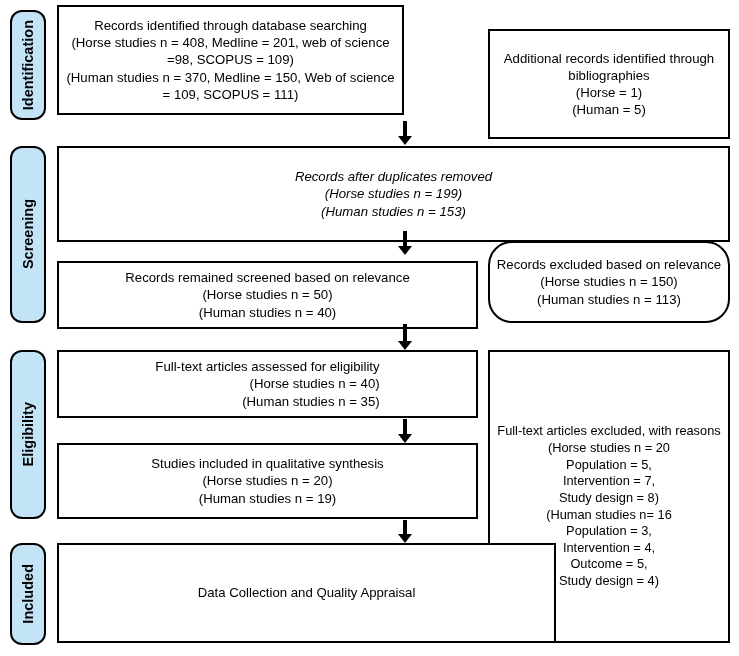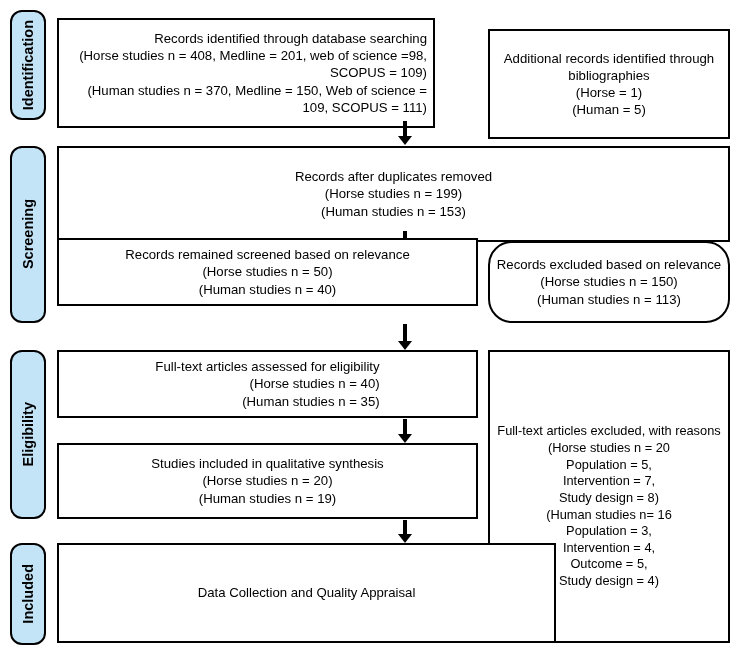--- a/index.html
+++ b/index.html
@@ -101,49 +101,49 @@
   </div>
 
   <div class="stage-tab" style="top:350px; height:169px;">
     <span class="stage-label">Eligibility</span>
   </div>
 
   <div class="stage-tab" style="top:543px; height:102px;">
     <span class="stage-label">Included</span>
   </div>
 
-  <div class="flow-box" style="left:57px; top:18px; width:378px; height:110px;text-align:right;">
+  <div class="flow-box" style="left:57px; top:5px; width:347px; height:110px;">
     <span class="box-text">Records identified through database searching
 (Horse studies n = 408, Medline = 201, web of science =98, SCOPUS = 109)
 (Human studies n = 370, Medline = 150, Web of science = 109, SCOPUS = 111)</span>
   </div>
 
   <div class="flow-box" style="left:488px; top:10px; width:242px; height:110px;margin-top:19px;">
     <span class="box-text">Additional records identified through bibliographies
 (Horse = 1)
 (Human = 5)</span>
   </div>
 
   <div class="arrow" style="left:398px; top:121px; height:24px;">
     <div class="shaft" style="height:15px;"></div>
     <div class="head" style="top:15px;"></div>
   </div>
 
-  <div class="flow-box" style="left:57px; top:146px; width:673px; height:96px;">
+  <div class="flow-box" style="left:57px; top:146px; width:673px; height:96px;font-style:italic;">
     <span class="box-text">Records after duplicates removed
 (Horse studies n = 199)
 (Human studies n = 153)</span>
   </div>
 
   <div class="arrow" style="left:398px; top:231px; height:24px;">
     <div class="shaft" style="height:15px;"></div>
     <div class="head" style="top:15px;"></div>
   </div>
 
-  <div class="flow-box" style="left:57px; top:238px; width:421px; height:68px;">
+  <div class="flow-box" style="left:57px; top:261px; width:421px; height:68px;">
     <span class="box-text">Records remained screened based on relevance
 (Horse studies n = 50)
 (Human studies n = 40)</span>
   </div>
 
   <div class="flow-box" style="left:488px; top:241px; width:242px; height:82px;border-radius:24px;">
     <span class="box-text">Records excluded based on relevance
 (Horse studies n = 150)
 (Human studies n = 113)</span>
   </div>

